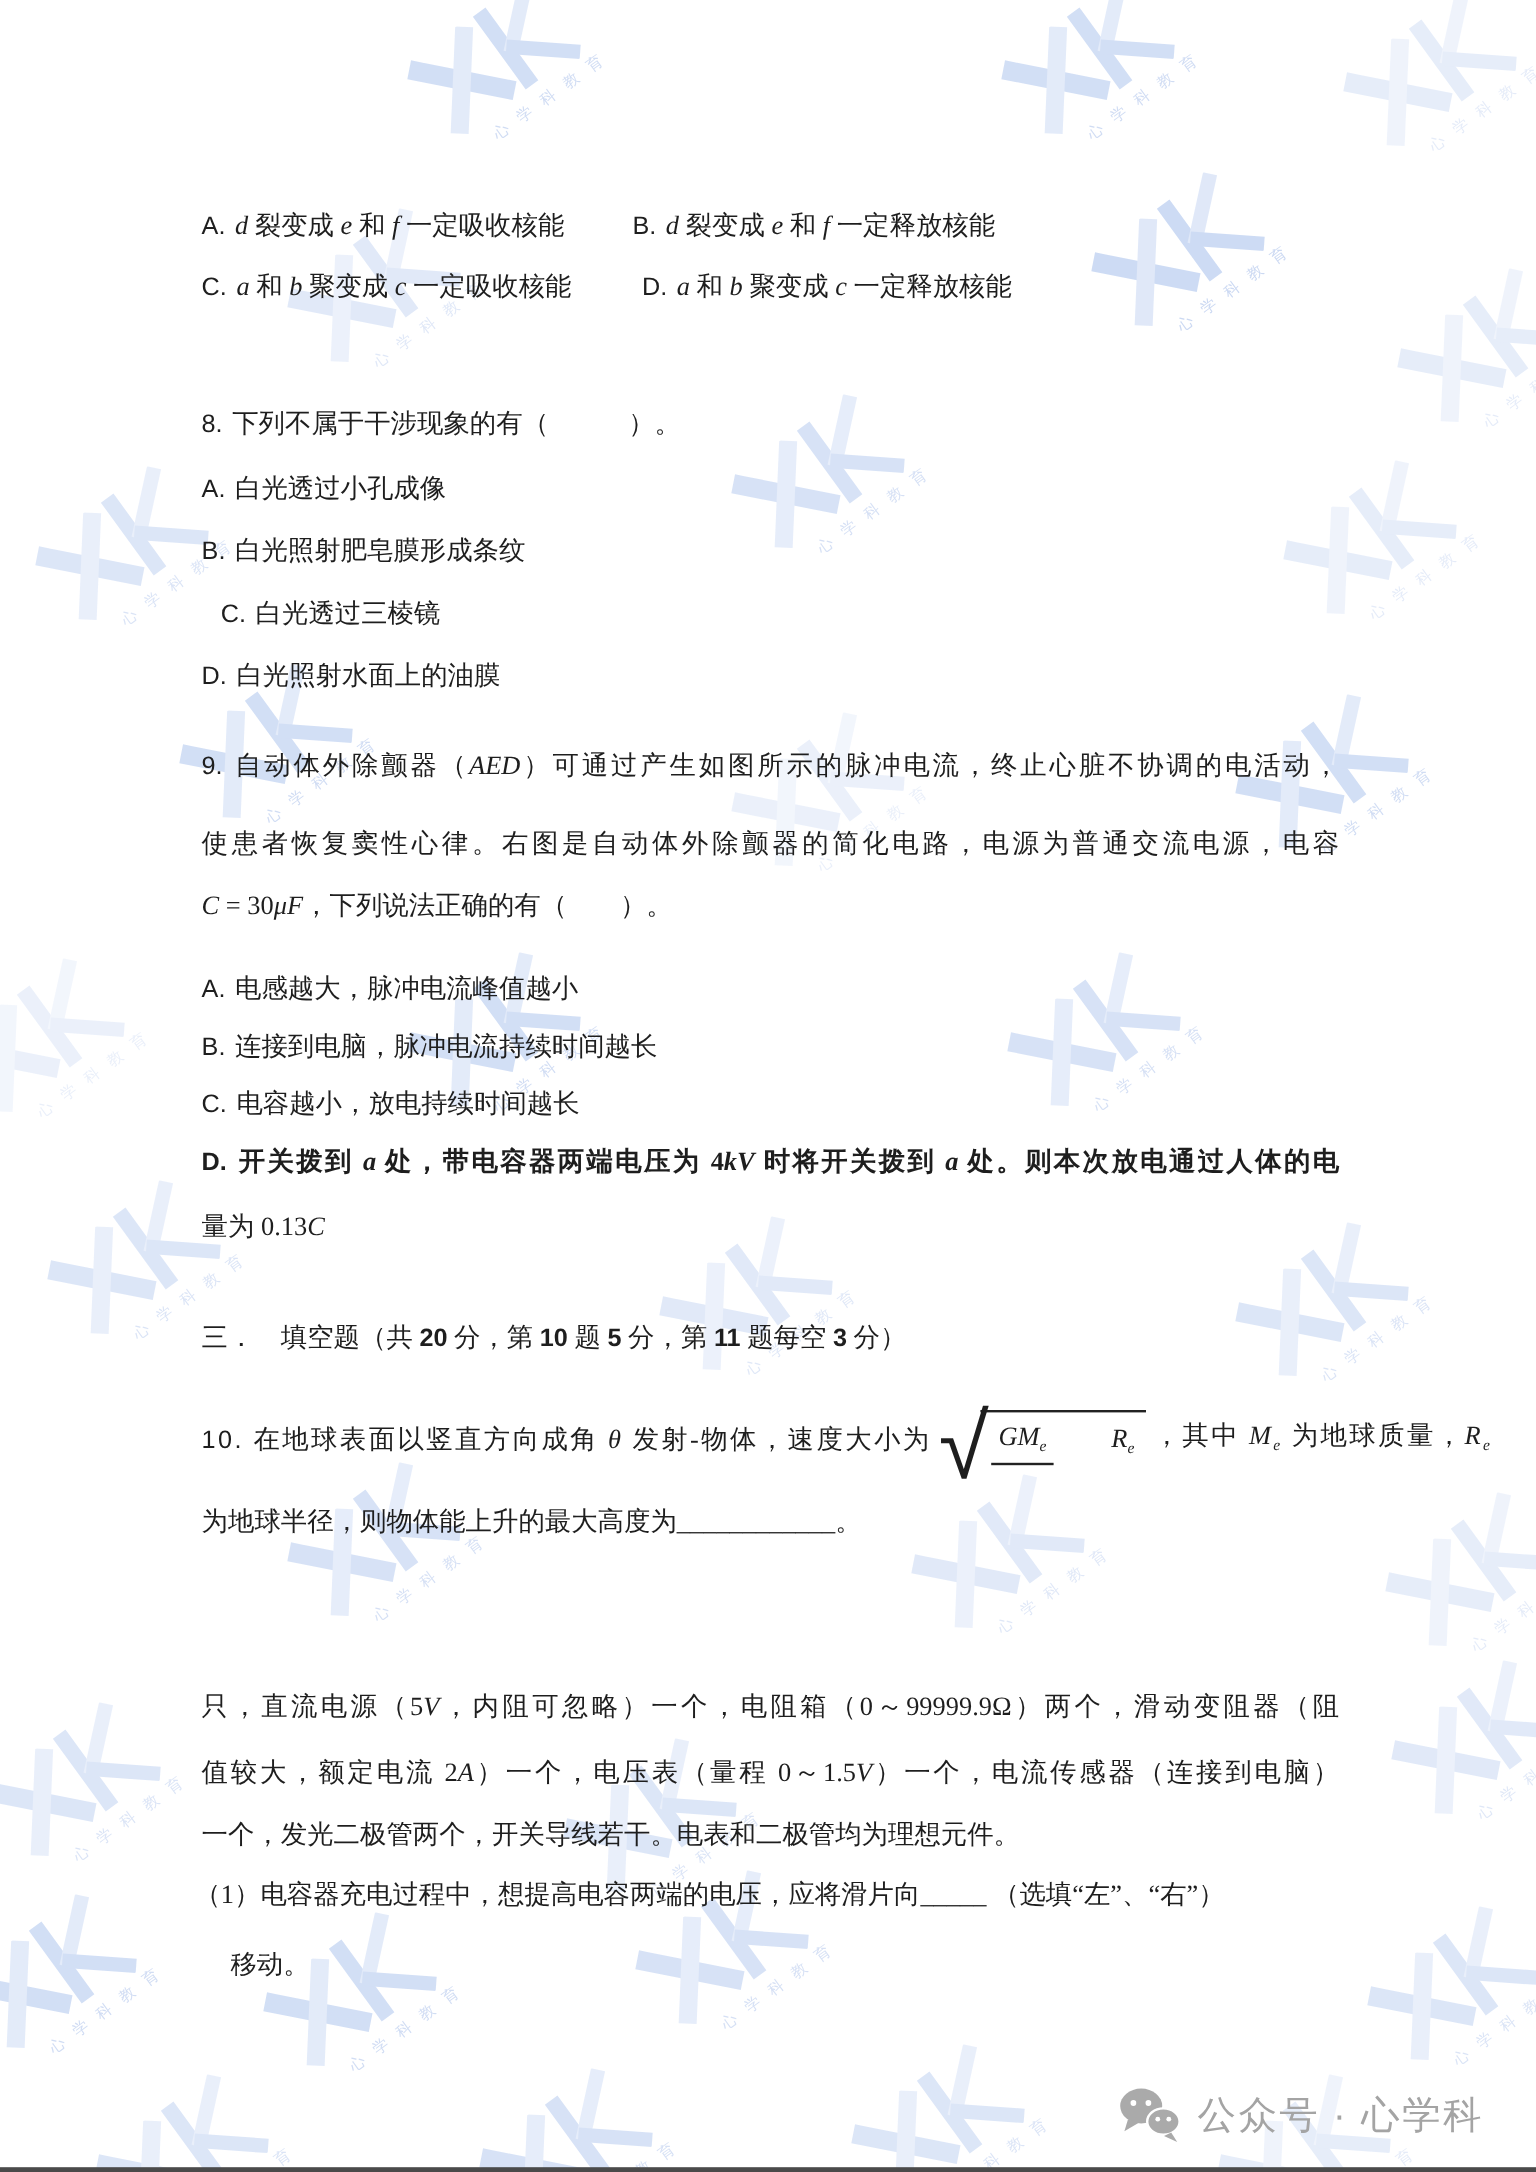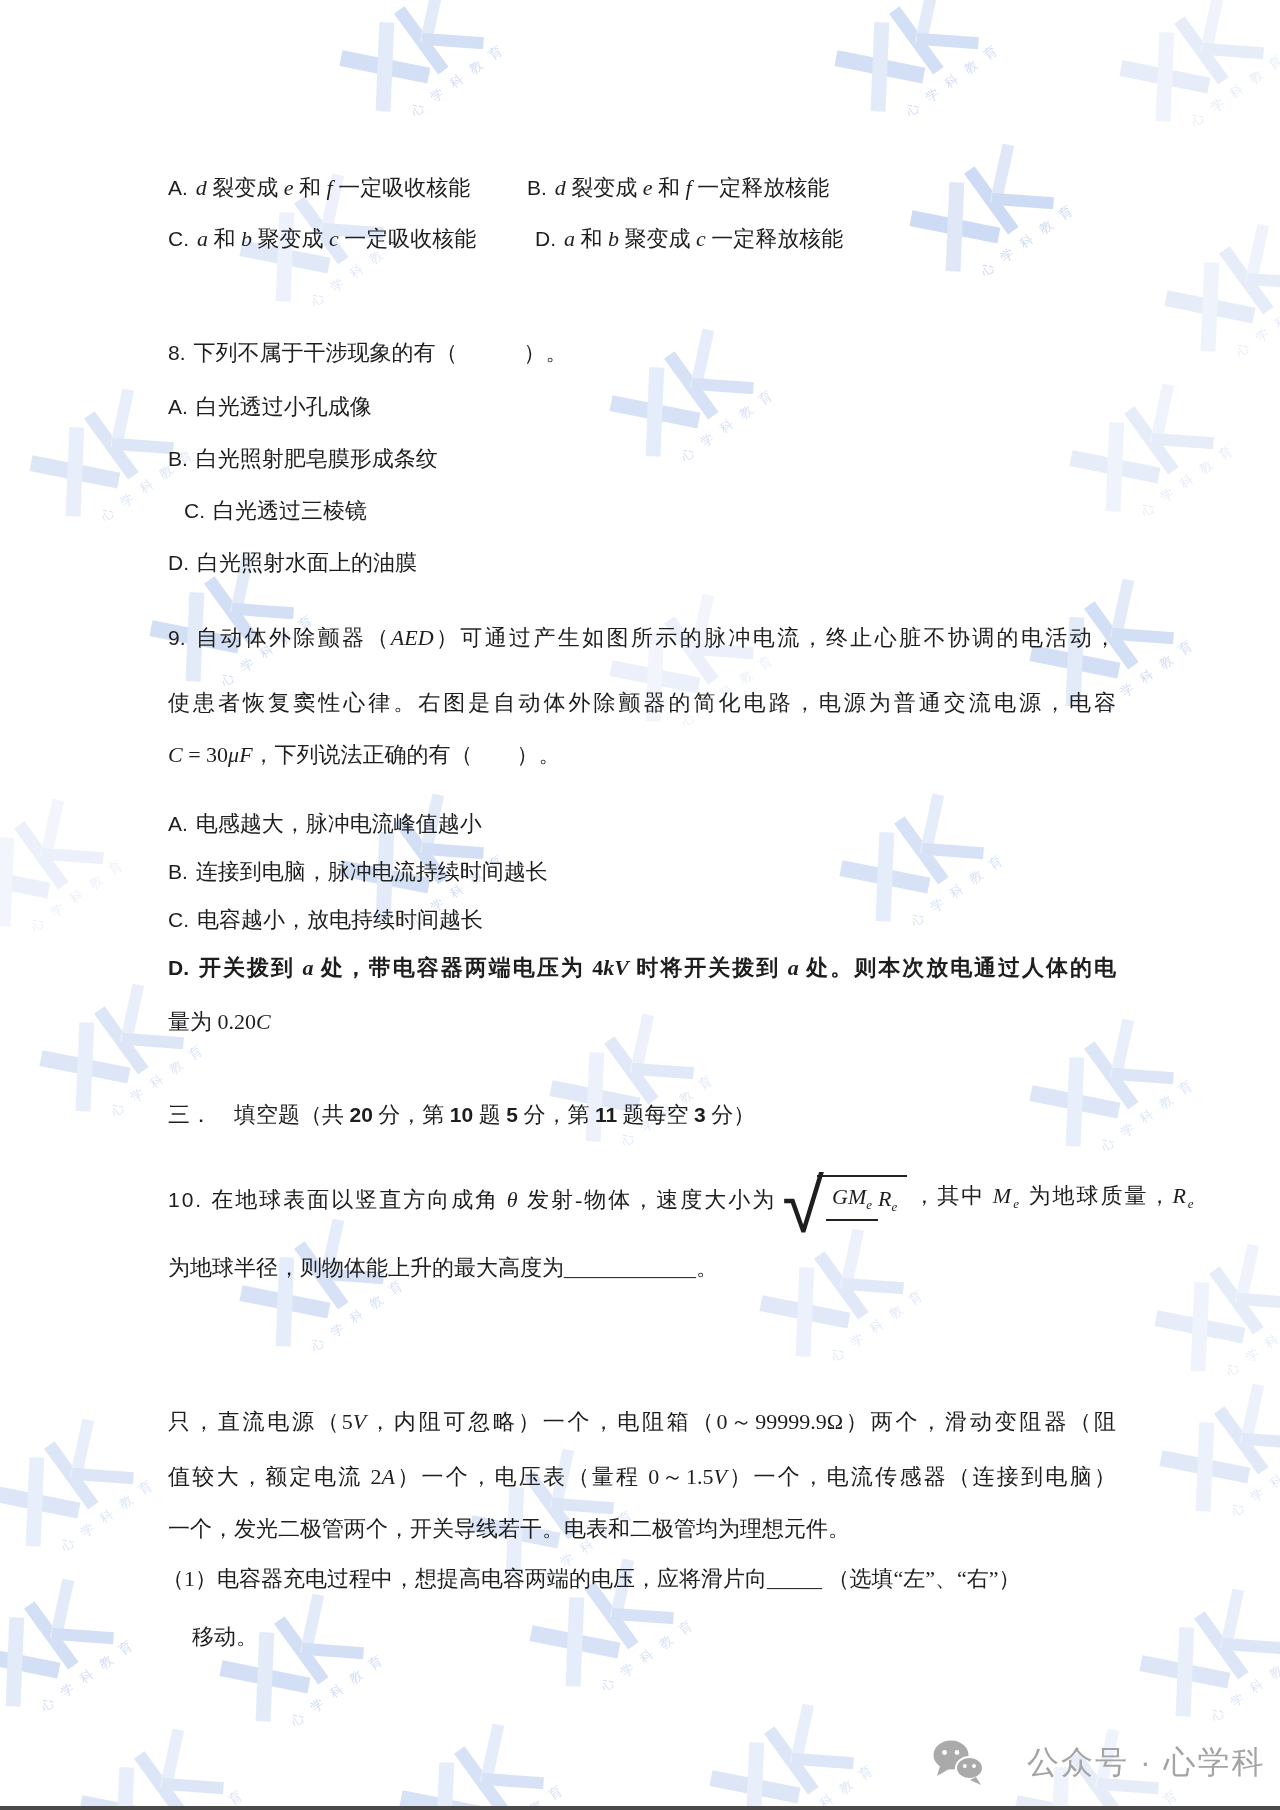--- a/index.html
+++ b/index.html
@@ -22,30 +22,30 @@
 
   
   .q10-line{display:flex;align-items:center;height:88px;}
   .q10-line .segwrap{letter-spacing:2px;}
   .sqrt{display:inline-flex;align-items:flex-start;margin:0 6px;}
   .rad{font-family:"DejaVu Sans",sans-serif;font-size:76px;line-height:70px;font-weight:100;
        position:relative;top:6px;}
   .radicand{border-top:2.5px solid #222;margin:10px 0 0 -7px;padding:5px 10px 0 9px;}
   .frac{display:inline-flex;flex-direction:row;align-items:center;line-height:26px;}
   .frac .num{border-bottom:2px solid #222;padding:0 6px 1px;}
-  .frac .den{padding-top:1px;}
+  .frac .den{padding-top:1px;margin-left:48px;}
 
   
   .wm{position:absolute;width:180px;transform:rotate(-36deg);pointer-events:none;
       display:flex;flex-direction:column;align-items:flex-start;}
   .wm-t{font-family:"Liberation Sans","DejaVu Sans",sans-serif;font-size:13px;
         letter-spacing:11px;margin:-4px 0 0 34px;}
 
   
-  .footer{position:absolute;left:930px;top:1738px;display:flex;align-items:center;gap:29px;}
+  .footer{position:absolute;left:930px;top:1738px;display:flex;align-items:center;}
   .footer-text{font-family:"Liberation Sans","DejaVu Sans",sans-serif;font-size:32px;
                color:#a4a4a4;margin-left:12px;letter-spacing:2px;}
   .bottom-strip{position:absolute;left:0;bottom:0;width:100%;height:4px;background:#4a4a4a;}
 </style>
 </head>
 <body>
 
 <div class="page">
 
   <div id="wm-layer">
@@ -446,21 +446,21 @@
   <div class="line" style="left:184px;top:496px;"><span class="seg-lbl">C.</span><span class="seg-cn">白光透过三棱镜</span></div>
   <div class="line" style="left:168px;top:548px;"><span class="seg-lbl">D.</span><span class="seg-cn">白光照射水面上的油膜</span></div>
 
   <div class="line fill" style="left:168px;top:623px;"><span class="seg-lbl">9.</span><span class="seg-cn">自动体外除颤器（</span><span class="seg-it">AED</span><span class="seg-cn">）可通过产生如图所示的脉冲电流，终止心脏不协调的电活动，</span></div>
   <div class="line fill" style="left:168px;top:688px;"><span class="seg-cn">使患者恢复窦性心律。右图是自动体外除颤器的简化电路，电源为普通交流电源，电容</span></div>
   <div class="line" style="left:168px;top:740px;"><span class="seg-it">C</span><span class="seg-rm"> = 30</span><span class="seg-it">μF</span><span class="seg-cn">，下列说法正确的有（　　）。</span></div>
   <div class="line" style="left:168px;top:809px;"><span class="seg-lbl">A.</span><span class="seg-cn">电感越大，脉冲电流峰值越小</span></div>
   <div class="line" style="left:168px;top:857px;"><span class="seg-lbl">B.</span><span class="seg-cn">连接到电脑，脉冲电流持续时间越长</span></div>
   <div class="line" style="left:168px;top:905px;"><span class="seg-lbl">C.</span><span class="seg-cn">电容越小，放电持续时间越长</span></div>
   <div class="line fill" style="left:168px;top:953px;font-weight:bold;"><span class="seg-lbl">D.</span><span class="seg-cn">开关拨到 </span><span class="seg-it">a</span><span class="seg-cn"> 处，带电容器两端电压为 </span><span class="seg-rm">4</span><span class="seg-it">kV</span><span class="seg-cn"> 时将开关拨到 </span><span class="seg-it">a</span><span class="seg-cn"> 处。则本次放电通过人体的电</span></div>
-  <div class="line" style="left:168px;top:1007px;"><span class="seg-cn">量为 </span><span class="seg-rm">0.20</span><span class="seg-it">C</span></div>
+  <div class="line" style="left:168px;top:1007px;"><span class="seg-cn">量为 </span><span class="seg-rm">0.13</span><span class="seg-it">C</span></div>
 
   <div class="line heading" style="left:168px;top:1100px;"><span class="seg-b">三．　填空题（共 </span><span class="seg-bn">20</span><span class="seg-b"> 分，第 </span><span class="seg-bn">10</span><span class="seg-b"> 题 </span><span class="seg-bn">5</span><span class="seg-b"> 分，第 </span><span class="seg-bn">11</span><span class="seg-b"> 题每空 </span><span class="seg-bn">3</span><span class="seg-b"> 分）</span></div>
 
   <div class="line q10-line" style="left:168px;top:1156px;">
     <span class="segwrap"><span class="seg-lbl">10.</span><span class="seg-cn">在地球表面以竖直方向成角 </span><span class="seg-it">θ</span><span class="seg-cn"> 发射-物体，速度大小为</span></span>
     <span class="sqrt">
       <span class="rad">√</span>
       <span class="radicand">
         <span class="frac">
           <span class="num"><span class="seg-it">GM</span><span class="seg-sub">e</span></span>

